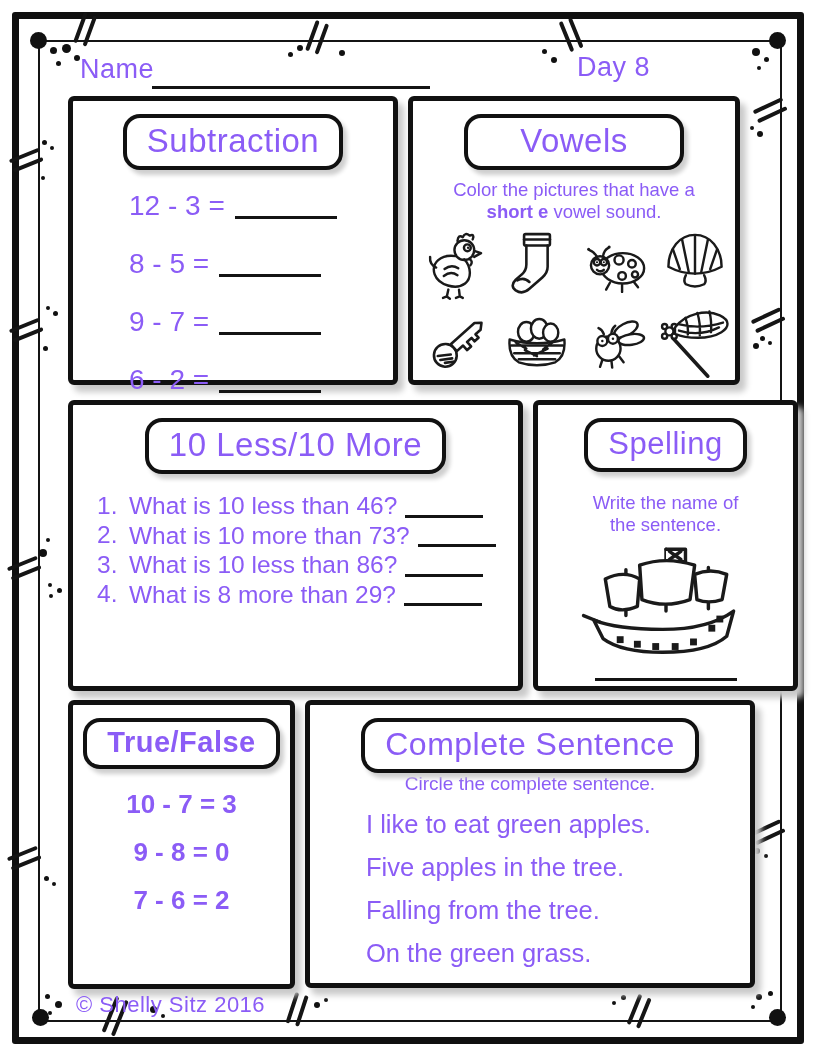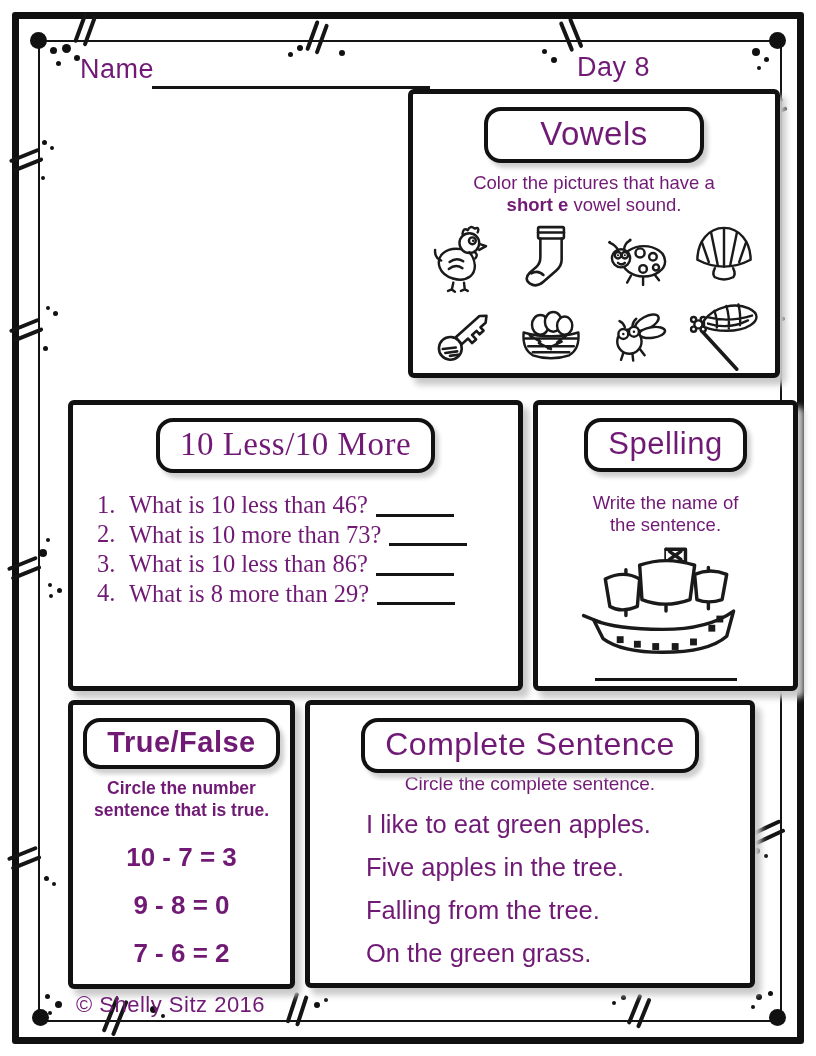--- a/index.html
+++ b/index.html
@@ -1,17 +1,17 @@
 <!DOCTYPE html>
 <html><head>
 <meta charset="utf-8">
 <style>
   html,body{margin:0;padding:0;background:#e8e8e8;}
   .page{position:relative;width:816px;height:1056px;background:#ffffff;margin:0 auto;
-        font-family:"Liberation Sans","DejaVu Sans",sans-serif;color:#701a75;overflow:hidden;}
+        font-family:"Liberation Sans","DejaVu Sans",sans-serif;color:#8b5cf6;overflow:hidden;}
   .outer-border{position:absolute;left:12px;top:12px;right:12px;bottom:12px;
         border:7px solid #101010;border-radius:3px;}
   .inner-border{position:absolute;left:38px;top:40px;width:740px;height:978px;
         border:2.5px solid #141414;border-radius:2px;}
   .corner-dot{position:absolute;width:17px;height:17px;background:#111;border-radius:50%;}
   .dot{position:absolute;background:#111;border-radius:50%;}
   .tick{position:absolute;width:26px;height:32px;}
   .tick b{position:absolute;top:0;width:3.5px;height:100%;background:#151515;border-radius:2px;display:block;}
   .tick b:first-child{left:4px;}
   .tick b:last-child{left:14px;}
@@ -26,28 +26,28 @@
         padding:4px 20px 6px;border:4px solid #111;border-radius:17px;background:#fff;
         box-shadow:4px 5px 4px #cfcfcf;text-align:center;letter-spacing:.5px;}
   .blank{display:inline-block;border-bottom:3px solid #141414;height:1em;vertical-align:-4px;}
 
   .panel-subtraction{left:68px;top:96px;width:330px;height:289px;}
   .panel-subtraction .pill{font-size:33px;}
   .sub-list{margin-top:18px;padding-left:56px;display:flex;flex-direction:column;gap:24px;}
   .srow{font-size:28px;}
   .srow .blank{width:102px;margin-left:10px;}
 
-  .panel-vowels{left:408px;top:89px;width:372px;height:289px;}
+  .panel-vowels{left:408px;top:96px;width:332px;height:289px;}
   .panel-vowels .pill{font-size:33px;padding-left:52px;padding-right:52px;}
   .vow-instr{margin-top:9px;text-align:center;font-size:18.5px;line-height:1.2;}
   .vow-grid{display:grid;grid-template-columns:repeat(4,1fr);justify-items:center;align-items:center;
             padding:2px 8px 0;}
   .vow-grid svg{display:block;}
 
-  .panel-ten{left:68px;top:400px;width:455px;height:291px;font-family:Liberation Serif, serif;}
+  .panel-ten{left:68px;top:400px;width:455px;height:291px;}
   .panel-ten .pill{font-size:33px;}
   .q-list{margin-top:16px;padding-left:24px;display:flex;flex-direction:column;}
   .qrow{font-size:24.5px;}
   .qnum{display:inline-block;width:32px;}
   .qrow .blank{width:78px;margin-left:8px;}
 
   .panel-spelling{left:533px;top:400px;width:265px;height:291px;}
   .panel-spelling .pill{font-size:31px;}
   .sp-instr{margin-top:20px;text-align:center;font-size:18.5px;line-height:1.2;}
   .sp-pic{margin:4px auto 0;width:176px;}
@@ -186,20 +186,29 @@
   <i class="dot" style="left:621px;top:995px;width:5px;height:5px;"></i>
   <span class="tick" style="left:628px;top:996px;transform:rotate(22deg);">
       <b></b>
       <b></b>
     </span>
 
   <div class="hdr-name">Name</div>
   <div class="name-line"></div>
   <div class="hdr-day">Day 8</div>
 
+  <div class="panel panel-subtraction">
+    <div class="pill">Subtraction</div>
+    <div class="sub-list">
+      <div class="srow"><span>12 - 3 =</span><span class="blank"></span></div>
+      <div class="srow"><span>8 - 5 =</span><span class="blank"></span></div>
+      <div class="srow"><span>9 - 7 =</span><span class="blank"></span></div>
+      <div class="srow"><span>6 - 2 =</span><span class="blank"></span></div>
+    </div>
+  </div>
 
   <div class="panel panel-vowels">
     <div class="pill">Vowels</div>
     <div class="vow-instr">
       <span>Color the pictures that have a</span><br>
       <b>short e</b><span> vowel sound.</span>
     </div>
     <div class="vow-grid">
 
       <span>
@@ -354,24 +363,20 @@
               <rect x="119" y="66" width="6" height="6"></rect>
             </g>
           </g>
         </svg>
     </div>
     <div class="sp-line"></div>
   </div>
 
   <div class="panel panel-truefalse">
     <div class="pill">True/False</div>
-    <div class="tf-instr">
-      <span>Circle the number</span><br>
-      <span>sentence that is true.</span>
-    </div>
     <div class="tf-list">
       <div class="tf-row">10 - 7 = 3</div>
       <div class="tf-row">9 - 8 = 0</div>
       <div class="tf-row">7 - 6 = 2</div>
     </div>
   </div>
 
   <div class="panel panel-complete">
     <div class="pill">Complete Sentence</div>
     <div class="cs-instr">Circle the complete sentence.</div>

